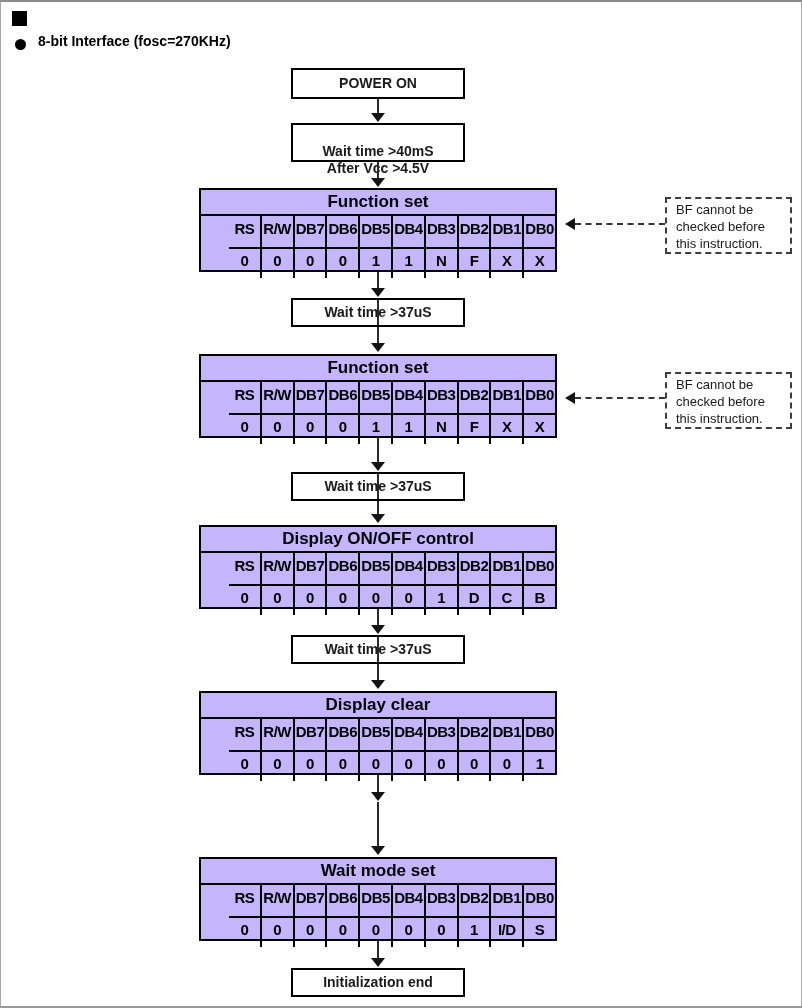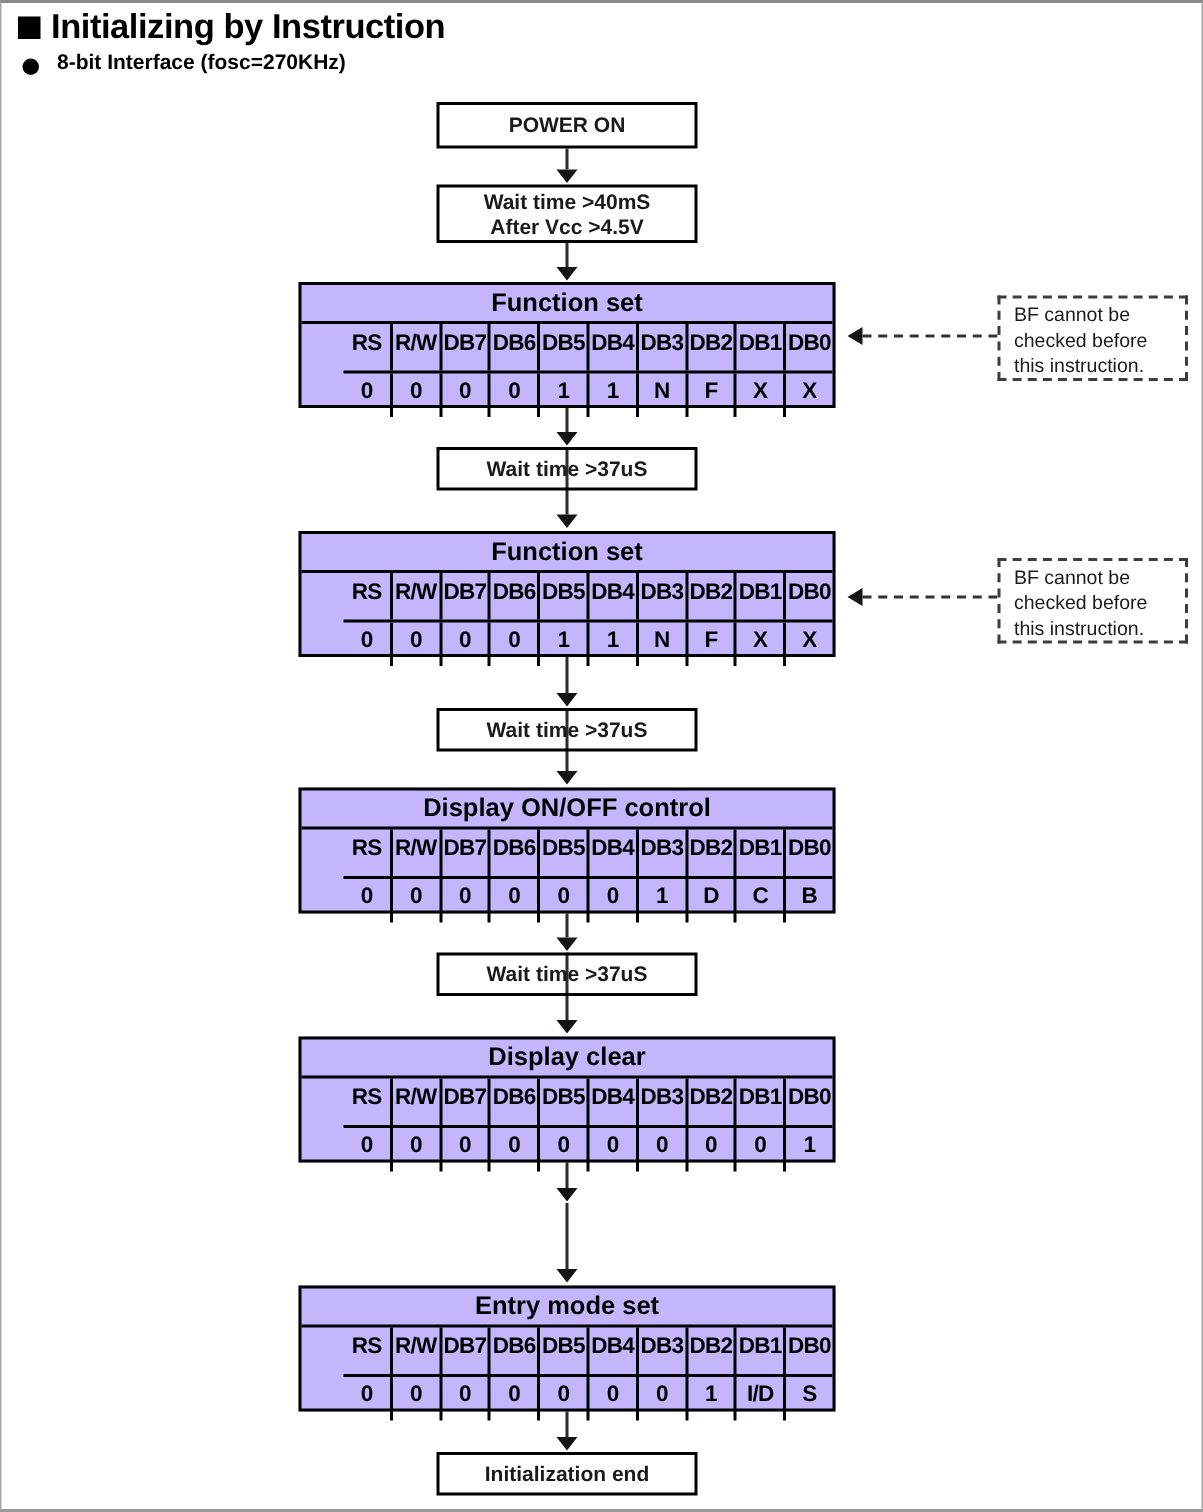--- a/index.html
+++ b/index.html
@@ -81,30 +81,29 @@
     font-size: 13px; line-height: 17px; color: #1a1a1a;
     padding: 2px 0 0 9px;
   }
 </style>
 </head>
 <body>
 
 <div class="page">
 
   <span class="sq"></span>
-  <div class="pg-title">Initializing by Instruction</div>
   <span class="dot"></span>
   <div class="pg-sub">8-bit Interface (fosc=270KHz)</div>
 
   <div class="fbox" style="top:66px;height:31px;line-height:27px">POWER ON</div>
 
   <div class="vline" style="top:97px;height:14px"></div>
   <div class="ahead" style="top:111px"></div>
 
-  <div class="fbox" style="top:121px;height:39px;padding-top:0">
+  <div class="fbox" style="top:121px;height:39px;padding-top:17px">
     <div style="line-height:18px">Wait time &gt;40mS</div>
     <div style="line-height:17px">After Vcc &gt;4.5V</div>
   </div>
 
   <div class="vline" style="top:160px;height:16px"></div>
   <div class="ahead" style="top:176px"></div>
 
   <div class="tblbox" style="top:186px">
     <div class="ttl">Function set</div>
     <div class="trow">
@@ -254,21 +253,21 @@
     </div>
   </div>
 
   <div class="vline" style="top:773px;height:17px"></div>
   <div class="ahead" style="top:790px"></div>
 
   <div class="vline" style="top:800px;height:44px"></div>
   <div class="ahead" style="top:844px"></div>
 
   <div class="tblbox" style="top:855px">
-    <div class="ttl">Entry mode set</div>
+    <div class="ttl">Wait mode set</div>
     <div class="trow">
       <div class="cell">RS</div>
       <div class="cell">R/W</div>
       <div class="cell">DB7</div>
       <div class="cell">DB6</div>
       <div class="cell">DB5</div>
       <div class="cell">DB4</div>
       <div class="cell">DB3</div>
       <div class="cell">DB2</div>
       <div class="cell">DB1</div>

